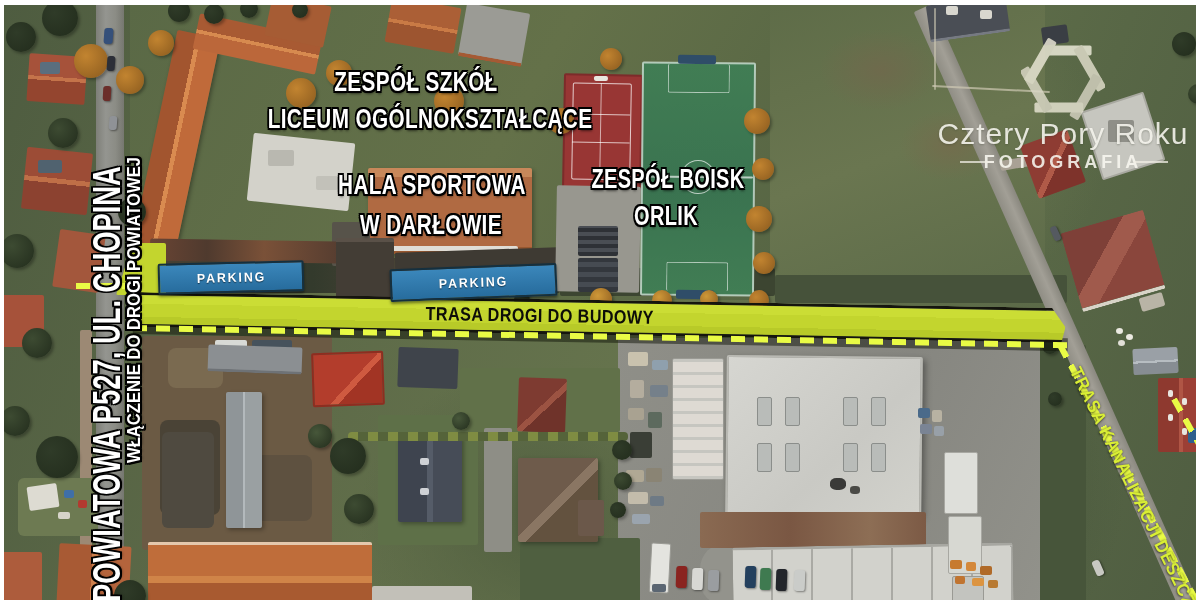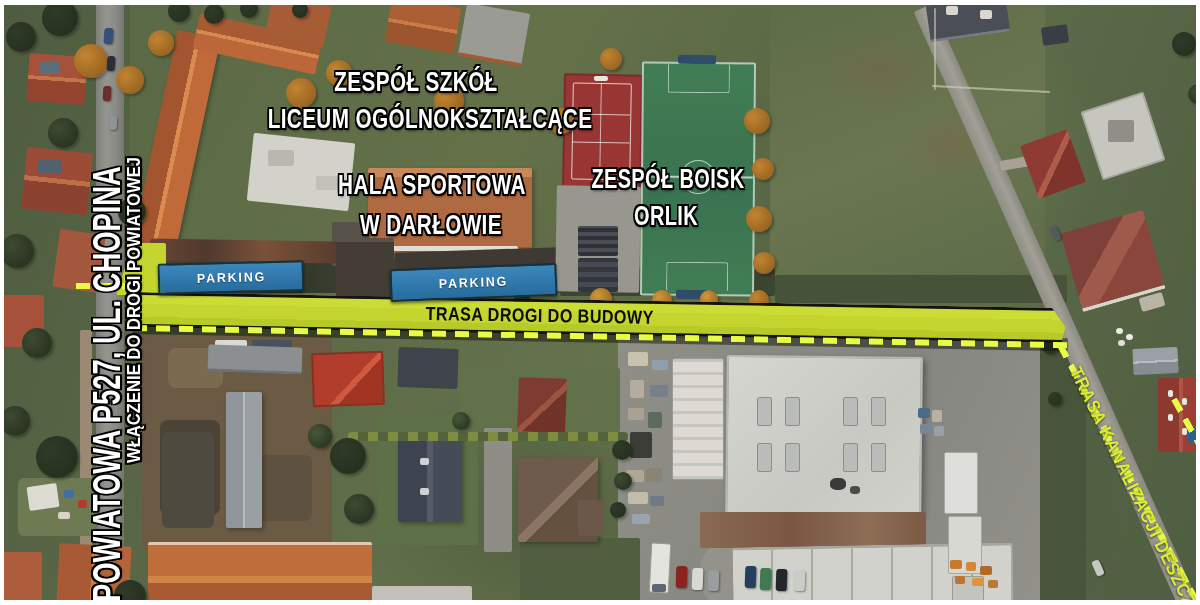--- a/index.html
+++ b/index.html
@@ -187,20 +187,36 @@
 
   <div class="maplabel" style="left:416px;top:68px;font-size:28px;">ZESPÓŁ SZKÓŁ</div>
   <div class="maplabel" style="left:430px;top:105px;font-size:28px;">LICEUM OGÓLNOKSZTAŁCĄCE</div>
   <div class="maplabel" style="left:432px;top:171px;font-size:28px;">HALA SPORTOWA</div>
   <div class="maplabel" style="left:431px;top:211px;font-size:28px;">W DARŁOWIE</div>
   <div class="maplabel" style="left:668px;top:166px;font-size:27px;">ZESPÓŁ BOISK</div>
   <div class="maplabel" style="left:666px;top:203px;font-size:27px;">ORLIK</div>
   <div class="vlabel" style="left:88px;top:602px;font-size:38px;transform:rotate(-90deg) scaleX(.72);">POWIATOWA P527, UL. CHOPINA</div>
   <div class="vlabel" style="left:126px;top:463px;font-size:17.5px;transform:rotate(-90deg) scaleX(.95);">WŁĄCZENIE DO DROGI POWIATOWEJ</div>
 
+  <div class="wm" style="left:930px;top:25px;width:260px;height:150px;">
+    <svg width="84" height="84" viewBox="0 0 100 100" style="position:absolute;left:91px;top:12px;opacity:.82;">
+      <g>
+        <rect x="26" y="10" width="58" height="12" rx="2" fill="#f0eedd" transform="rotate(0 50 50)"></rect>
+        <rect x="26" y="10" width="58" height="12" rx="2" fill="#e2dfcd" transform="rotate(60 50 50)"></rect>
+        <rect x="26" y="10" width="58" height="12" rx="2" fill="#d6d3c2" transform="rotate(120 50 50)"></rect>
+        <rect x="26" y="10" width="58" height="12" rx="2" fill="#e9e6d5" transform="rotate(180 50 50)"></rect>
+        <rect x="26" y="10" width="58" height="12" rx="2" fill="#dcd9c8" transform="rotate(240 50 50)"></rect>
+        <rect x="26" y="10" width="58" height="12" rx="2" fill="#ece9d8" transform="rotate(300 50 50)"></rect>
+      </g>
+    </svg>
+    <div class="abs" style="left:133px;top:92px;transform:translateX(-50%);font-size:30px;font-weight:400;letter-spacing:1px;white-space:nowrap;color:rgba(248,247,240,.88);text-shadow:0 1px 2px rgba(50,55,40,.3);">Cztery Pory Roku</div>
+    <div class="abs" style="left:133px;top:127px;transform:translateX(-50%);font-size:18px;font-weight:600;letter-spacing:4px;white-space:nowrap;color:rgba(248,247,240,.88);">FOTOGRAFIA</div>
+    <div class="abs" style="left:30px;top:136px;width:34px;height:2px;background:rgba(240,238,228,.75);"></div>
+    <div class="abs" style="left:204px;top:136px;width:34px;height:2px;background:rgba(240,238,228,.75);"></div>
+  </div>
 
   <div style="position: absolute; left: 74px; top: 44px; width: 34px; height: 34px; border-radius: 50%; background: radial-gradient(circle at 35% 35%, rgb(194, 132, 48), rgb(138, 90, 30)); box-shadow: rgba(0, 0, 0, 0.3) 2px 2px 3px; z-index: 4;"></div>
       <div style="position: absolute; left: 116px; top: 66px; width: 28px; height: 28px; border-radius: 50%; background: radial-gradient(circle at 35% 35%, rgb(194, 132, 48), rgb(138, 90, 30)); box-shadow: rgba(0, 0, 0, 0.3) 2px 2px 3px; z-index: 4;"></div>
       <div style="position: absolute; left: 148px; top: 30px; width: 26px; height: 26px; border-radius: 50%; background: radial-gradient(circle at 35% 35%, rgb(194, 132, 48), rgb(138, 90, 30)); box-shadow: rgba(0, 0, 0, 0.3) 2px 2px 3px; z-index: 4;"></div>
       <div style="position: absolute; left: 286px; top: 78px; width: 30px; height: 30px; border-radius: 50%; background: radial-gradient(circle at 35% 35%, rgb(194, 132, 48), rgb(138, 90, 30)); box-shadow: rgba(0, 0, 0, 0.3) 2px 2px 3px; z-index: 4;"></div>
       <div style="position: absolute; left: 326px; top: 60px; width: 26px; height: 26px; border-radius: 50%; background: radial-gradient(circle at 35% 35%, rgb(194, 132, 48), rgb(138, 90, 30)); box-shadow: rgba(0, 0, 0, 0.3) 2px 2px 3px; z-index: 4;"></div>
       <div style="position: absolute; left: 434px; top: 86px; width: 30px; height: 30px; border-radius: 50%; background: radial-gradient(circle at 35% 35%, rgb(194, 132, 48), rgb(138, 90, 30)); box-shadow: rgba(0, 0, 0, 0.3) 2px 2px 3px; z-index: 4;"></div>
       <div style="position: absolute; left: 548px; top: 108px; width: 26px; height: 26px; border-radius: 50%; background: radial-gradient(circle at 35% 35%, rgb(194, 132, 48), rgb(138, 90, 30)); box-shadow: rgba(0, 0, 0, 0.3) 2px 2px 3px; z-index: 4;"></div>
       <div style="position: absolute; left: 600px; top: 48px; width: 22px; height: 22px; border-radius: 50%; background: radial-gradient(circle at 35% 35%, rgb(194, 132, 48), rgb(138, 90, 30)); box-shadow: rgba(0, 0, 0, 0.3) 2px 2px 3px; z-index: 4;"></div>
       <div style="position: absolute; left: 744px; top: 108px; width: 26px; height: 26px; border-radius: 50%; background: radial-gradient(circle at 35% 35%, rgb(194, 132, 48), rgb(138, 90, 30)); box-shadow: rgba(0, 0, 0, 0.3) 2px 2px 3px; z-index: 4;"></div>

